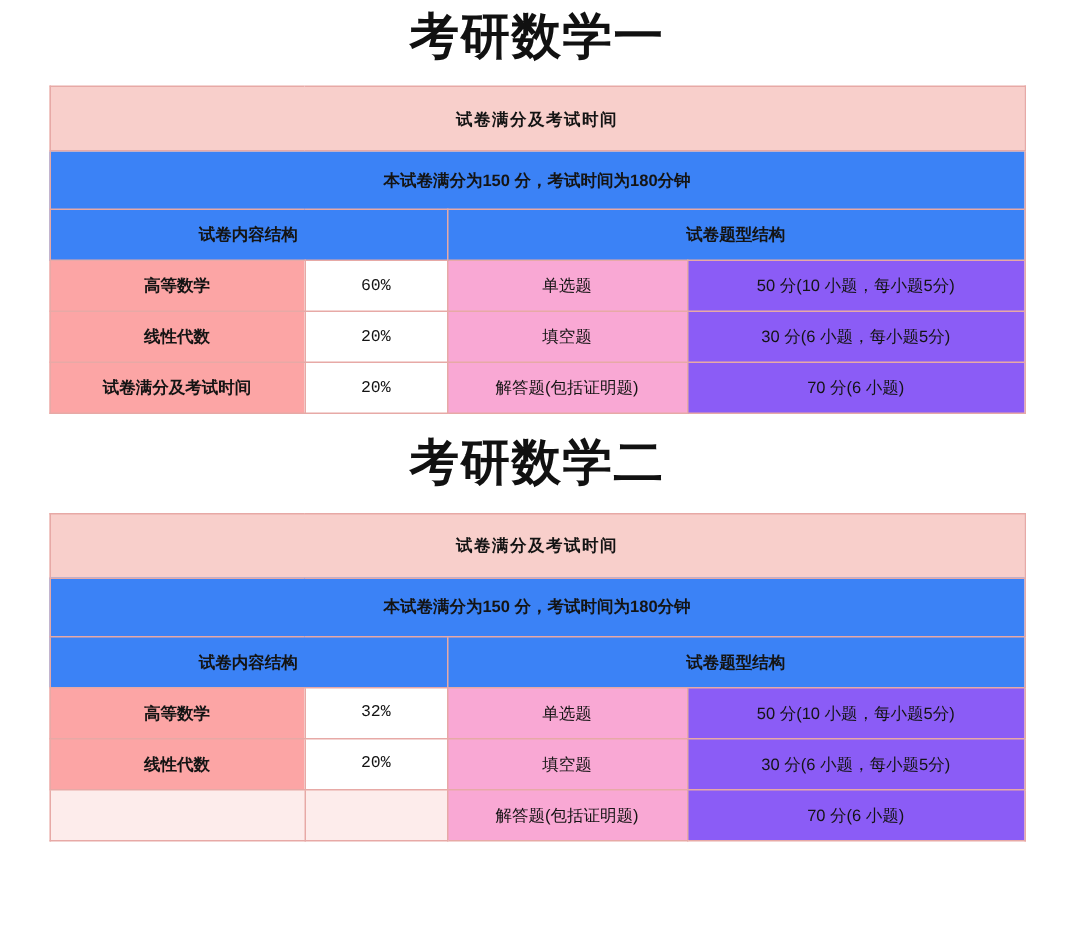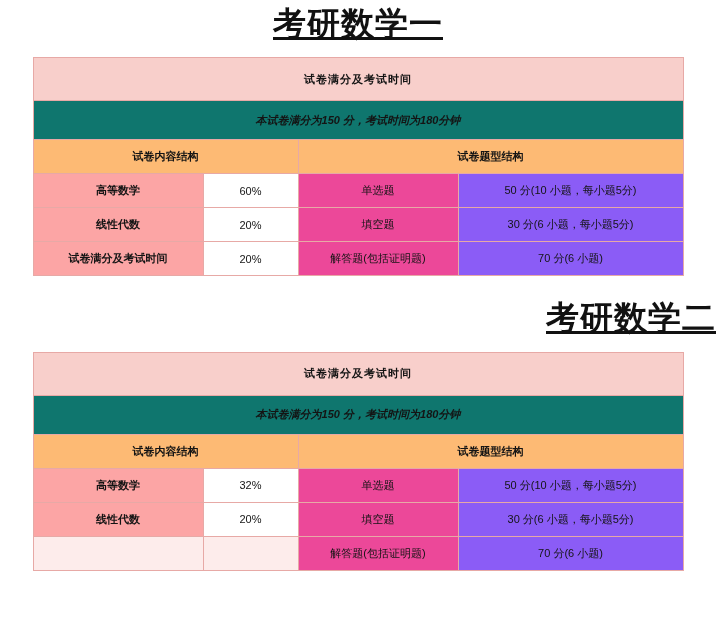--- a/index.html
+++ b/index.html
@@ -23,24 +23,23 @@
   .section {
     width: 716px;
   }
   .section-title {
     text-align: center;
     font-size: 33px;
     font-weight: bold;
     letter-spacing: 1px;
     color: #111111;
     line-height: 1.1;
-    text-decoration: underline;
   }
   .sec1-title { margin-top: 6px; }
-  .sec2-title { margin-top: 24px; text-align: right; }
+  .sec2-title { margin-top: 14px; }
 
   table.exam {
     border-collapse: collapse;
     width: 650px;
     margin: 15px auto 0 auto;
     table-layout: fixed;
     border: 1px solid #e7a9a6;
   }
   table.exam td {
     border: 1px solid #e7a9a6;
@@ -52,42 +51,42 @@
     color: #141414;
   }
   .hdr-main {
     background: #f8cfcb;
     font-weight: bold;
     font-size: 20px;
     height: 42px !important;
     letter-spacing: 1px;
   }
   .row-total {
-    background: #0f766e;
+    background: #3b82f6;
     font-weight: bold;
     font-size: 15px;
     height: 38px !important;
-    font-style: italic;
   }
   .hdr-sub {
-    background: #fdba74;
+    background: #3b82f6;
     font-weight: bold;
     font-size: 14.5px;
   }
   .cell-cat {
     background: #fca5a5;
     font-weight: bold;
     font-size: 14.5px;
   }
   .cell-pct {
     background: #ffffff;
     font-size: 15px;
+    font-family: Liberation Mono, monospace;
   }
   .cell-qtype {
-    background: #ec4899;
+    background: #f9a8d4;
     font-size: 14.5px;
   }
   .cell-detail {
     background: #8b5cf6;
     font-size: 14.5px;
   }
   .cell-empty {
     background: #fdeceb;
   }
   .col-a { width: 170px; }

